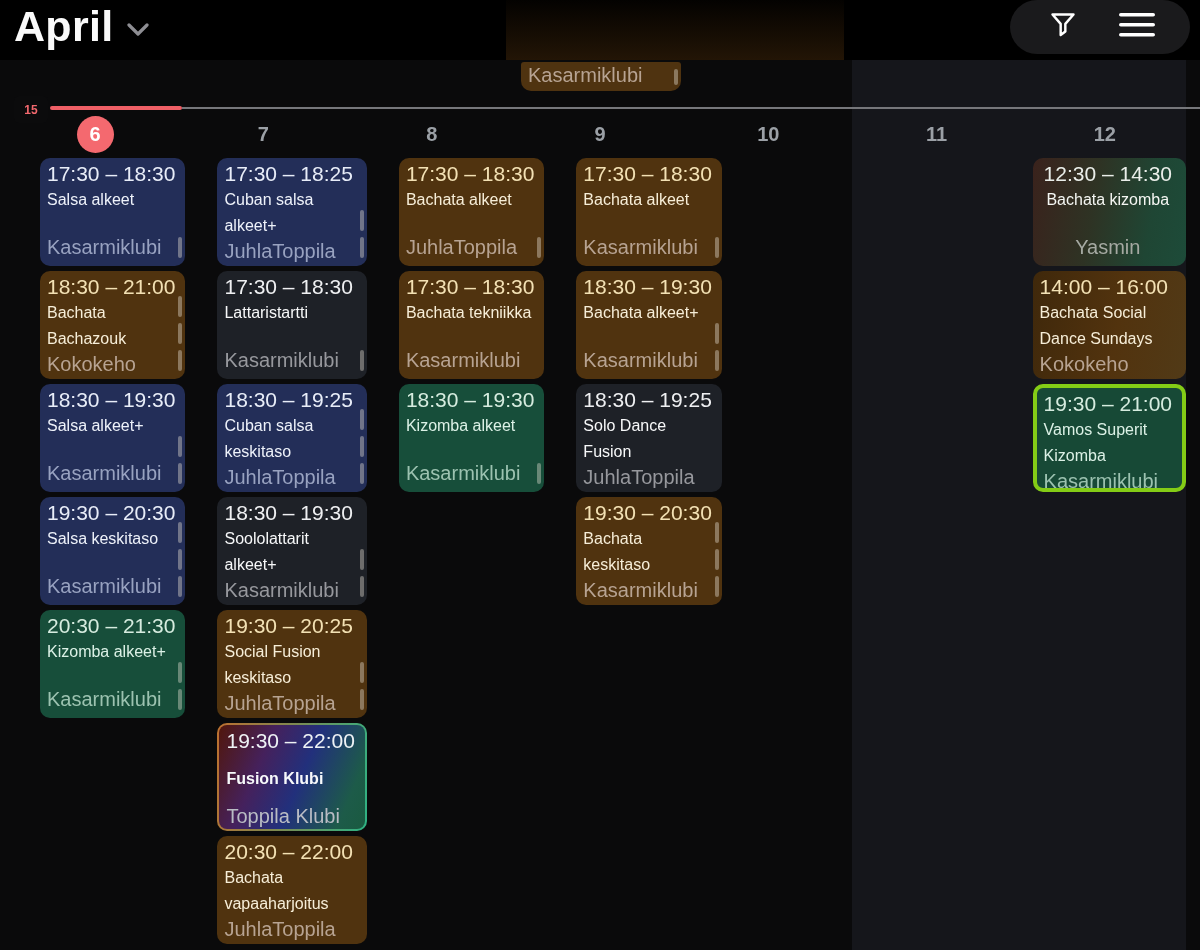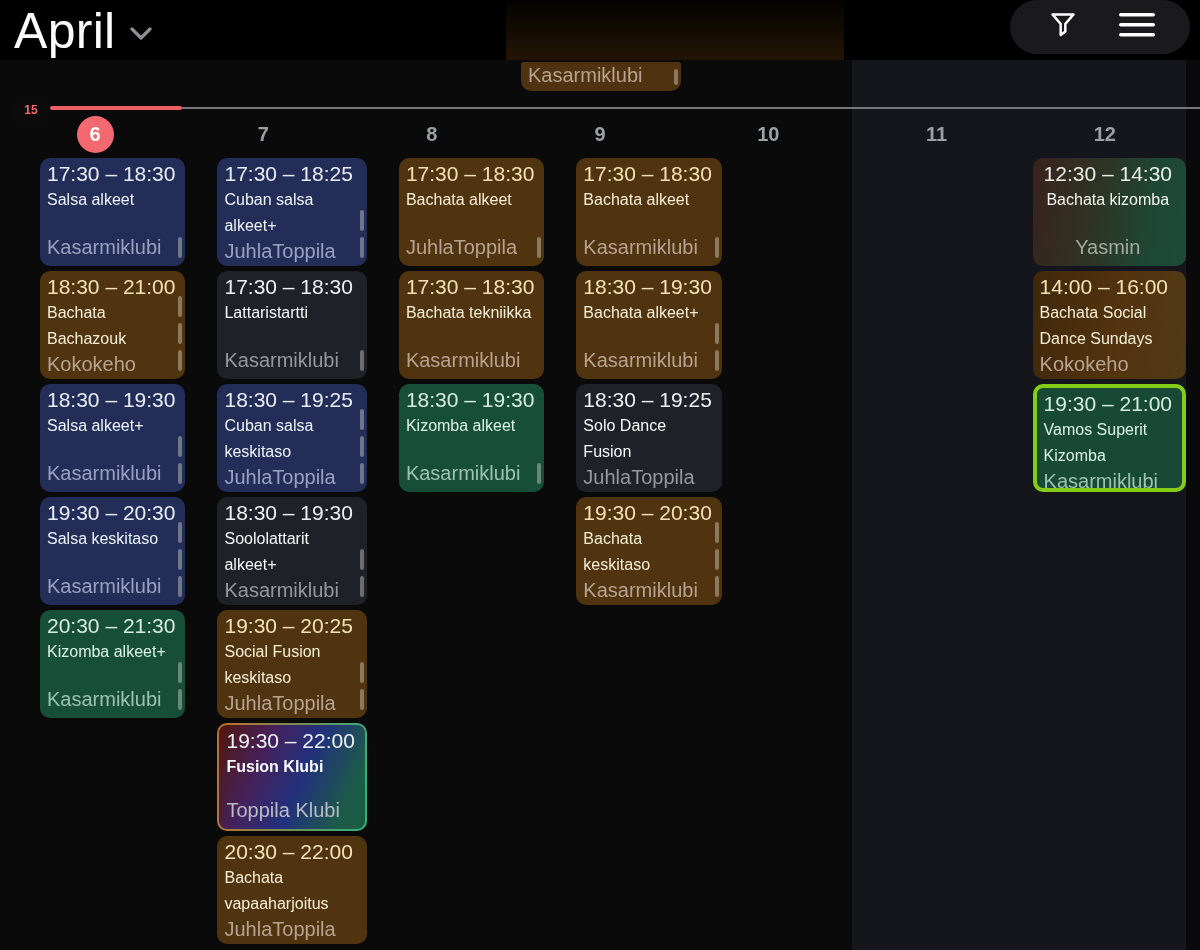--- a/index.html
+++ b/index.html
@@ -9,21 +9,21 @@
     -webkit-font-smoothing:antialiased;
   }
   
   .main-bg{position:absolute;top:60px;left:0;width:1200px;height:890px;background:#0a0a0b;}
   .weekend-bg{position:absolute;left:852px;top:60px;width:334px;height:890px;background:#15161b;}
   .scroll-glow{position:absolute;left:506px;top:0;width:338px;height:60px;
     background:linear-gradient(to bottom,rgba(70,40,10,0.05),rgba(100,60,16,0.35));}
   
   .app-header{position:absolute;top:0;left:0;width:1200px;height:60px;}
   .month-dropdown{position:absolute;left:14px;top:2px;display:flex;align-items:center;gap:14px;cursor:pointer;}
-  .month-title{font-size:50px;font-weight:400;color:#fafafa;letter-spacing:0.3px;}
+  .month-title{font-size:43px;font-weight:700;color:#fafafa;letter-spacing:0.3px;}
   .chevron-down{margin-top:8px;}
   .header-pill{position:absolute;right:10px;top:0;width:180px;height:54px;border-radius:27px;
     background:#1a1a1c;display:flex;align-items:center;justify-content:space-evenly;}
   .icon-btn{width:44px;height:44px;display:flex;align-items:center;justify-content:center;cursor:pointer;}
   
   .week-badge{position:absolute;left:14px;top:96px;width:34px;height:27px;background:#0b0b0c;border-radius:5px;
     display:flex;align-items:center;justify-content:center;color:#f2686e;font-size:12px;font-weight:700;}
   .week-line-red{position:absolute;left:50px;top:106px;width:132px;height:4px;background:#ef5f66;border-radius:2px;}
   .week-line-gray{position:absolute;left:182px;top:107px;width:1018px;height:2px;background:#76777b;}
   
@@ -49,20 +49,21 @@
   .ev-brown{background:#50330f;--t:#f3e1b4;--ti:#f7eed8;--l:#b7a392;}
   .ev-green{background:#174e3a;--t:#d6ecdf;--ti:#dcf1e6;--l:#9cc2b0;}
   .ev-dark{background:#1e2127;--t:#eff0f2;--ti:#f7f8f9;--l:#97989d;}
   .ev-gg{background:linear-gradient(100deg,#3a221c 0%,#2e3324 40%,#1f4634 75%,#1d4b39 100%);text-align:center;
     --t:#eaeee9;--ti:#f4f6f2;--l:#a5a9a2;}
   .ev-bgrad{background:linear-gradient(100deg,#3f280b 0%,#52330e 55%,#513a17 100%);
     --t:#f3e1b4;--ti:#f7eed8;--l:#b7a392;}
   .ev-rainbow{border:2px solid transparent;
     background:linear-gradient(113deg,#51170c 0%,#45215c 30%,#22307c 55%,#1d5b49 85%,#1a5a40 100%) padding-box,
                linear-gradient(100deg,#bd7030 0%,#7f8850 45%,#2eb385 100%) border-box;
+    gap:12px;
     --t:#eef2f5;--ti:#f7f9fb;--l:#b9bcc4;}
   .ev-outline{background:#174936;border:4px solid #84cc16;--t:#d6ecdf;--ti:#dcf1e6;--l:#9cc2b0;}
   
   .leading-event{position:absolute;left:521px;top:62px;width:160px;height:29px;background:#4f3310;
     border-radius:3px 3px 10px 10px;box-sizing:border-box;padding:0 10px 3px 7px;
     display:flex;align-items:flex-end;overflow:hidden;cursor:pointer;}
   .leading-event .ev-loc{margin:0;color:#b7a392;}
   .leading-event .tick{bottom:6px;height:16px;}
 </style>
 </head>

